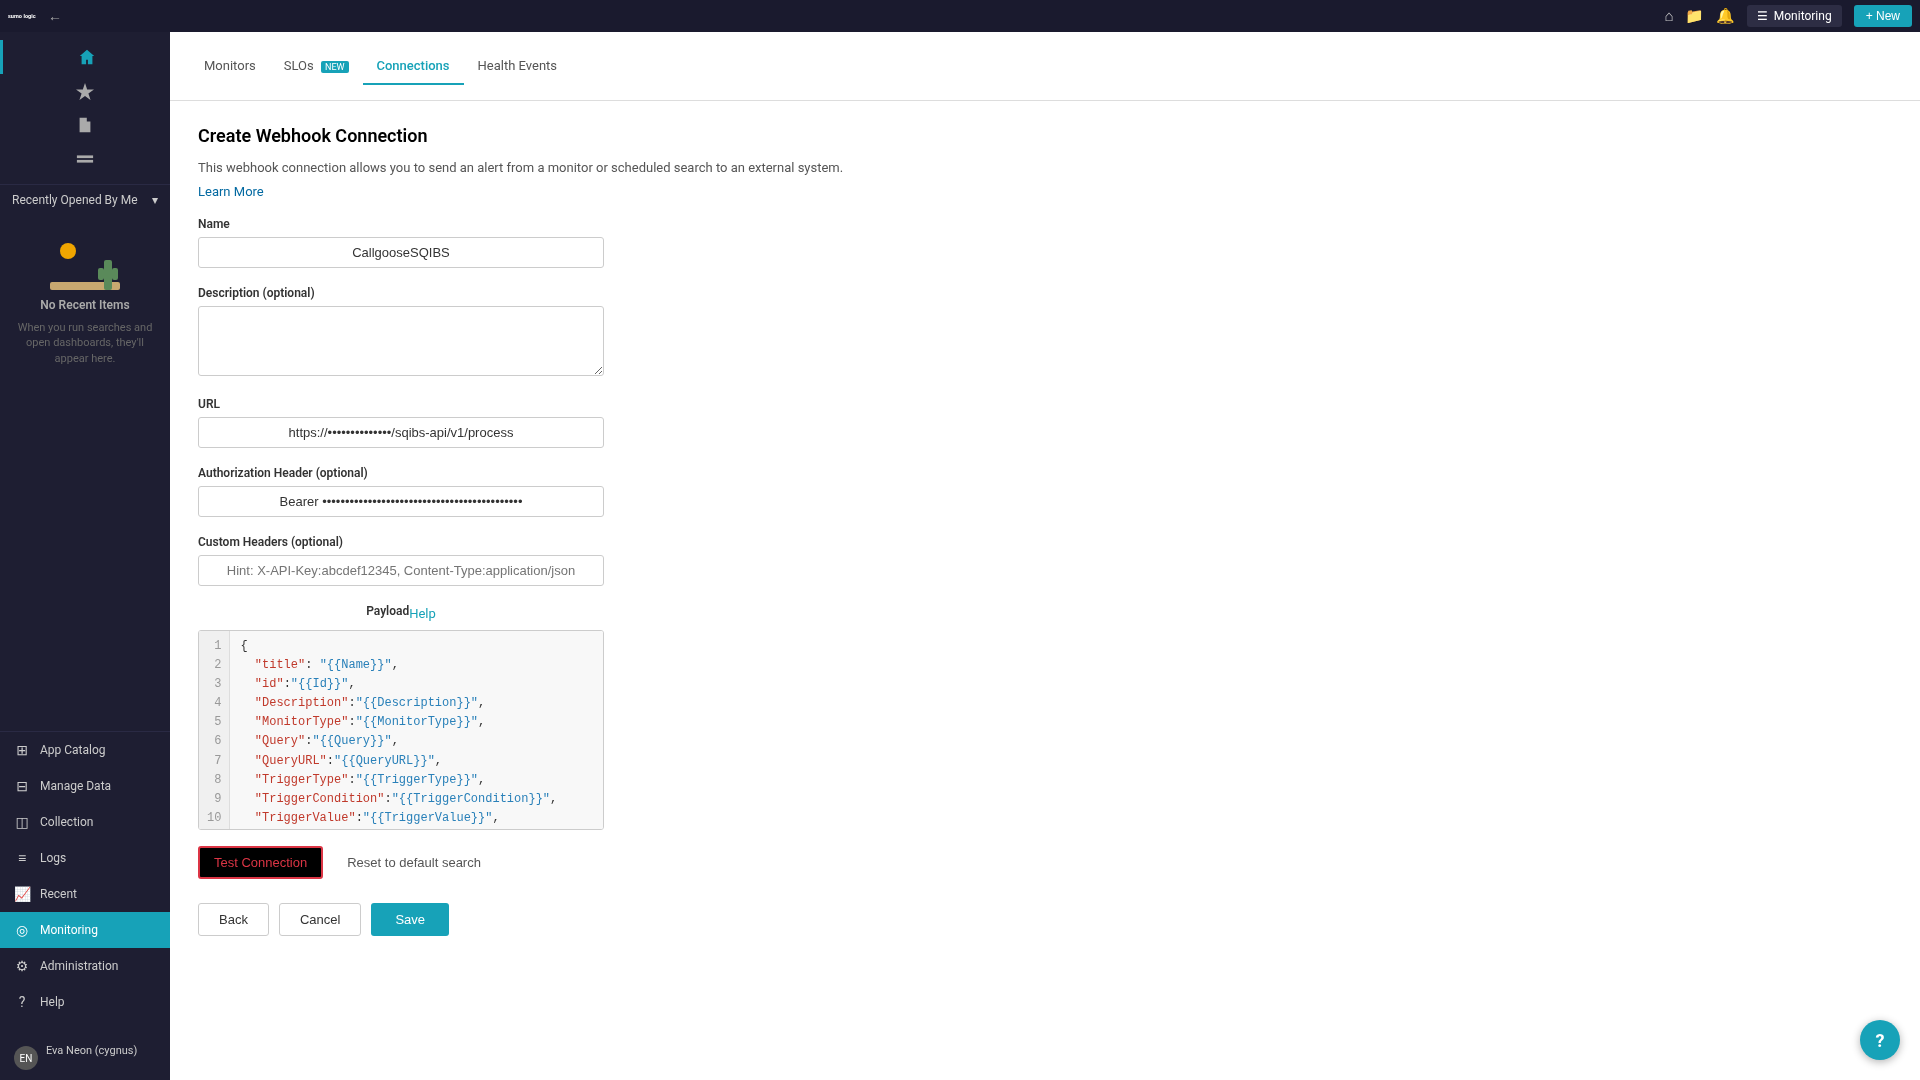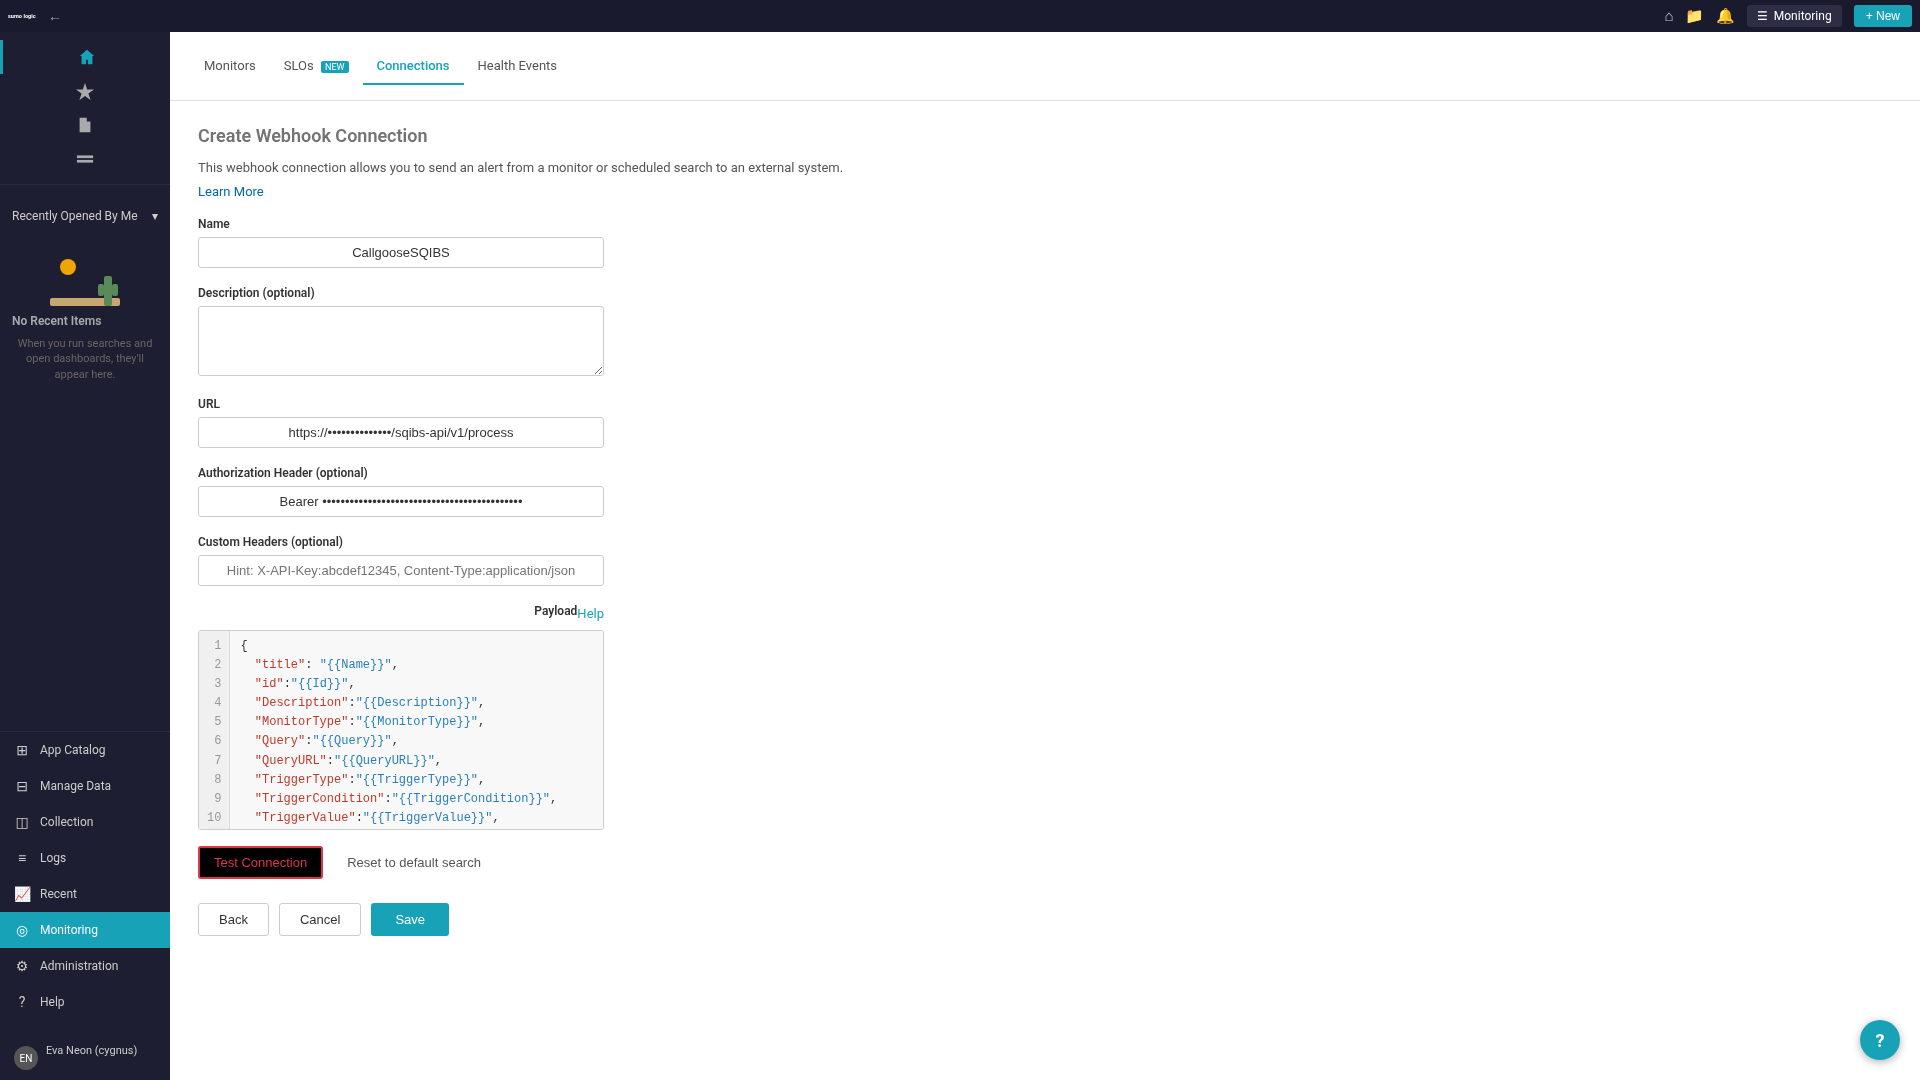--- a/index.html
+++ b/index.html
@@ -18,52 +18,52 @@
 
     
     .main-layout { display: flex; flex: 1; overflow: hidden; }
 
     
     .sidebar { width: 170px; background: #1e1e32; display: flex; flex-direction: column; flex-shrink: 0; }
     .sidebar-top { display: flex; flex-direction: column; padding: 8px 0; border-bottom: 1px solid #2a2a44; }
     .sidebar-icon-btn { width: 100%; display: flex; flex-direction: column; align-items: center; padding: 8px 4px; color: #aaa; cursor: pointer; font-size: 10px; gap: 3px; }
     .sidebar-icon-btn.active { color: #17a2b8; border-left: 3px solid #17a2b8; }
     .sidebar-icon-btn svg { width: 18px; height: 18px; }
-    .sidebar-recently { padding: 8px 12px; color: #ccc; font-size: 12px; display: flex; align-items: center; justify-content: space-between; cursor: pointer; margin-top: 16px; }
-    .no-recent { display: flex; flex-direction: column; align-items: flex-start; padding: 20px 12px; color: #666; text-align: center; gap: 8px; }
+    .sidebar-recently { padding: 8px 12px; color: #ccc; font-size: 12px; display: flex; align-items: center; justify-content: space-between; cursor: pointer; margin-top: 0; }
+    .no-recent { display: flex; flex-direction: column; align-items: center; padding: 20px 12px; color: #666; text-align: center; gap: 8px; }
     .no-recent-title { color: #aaa; font-size: 12px; font-weight: 600; }
     .no-recent-desc { color: #666; font-size: 11px; line-height: 1.4; }
     .sidebar-bottom { margin-top: auto; border-top: 1px solid #2a2a44; }
     .sidebar-nav-item { display: flex; align-items: center; gap: 10px; padding: 10px 14px; color: #ccc; cursor: pointer; font-size: 12px; }
     .sidebar-nav-item.active { background: #17a2b8; color: #fff; }
     .sidebar-nav-icon { font-size: 14px; width: 16px; text-align: center; }
     .sidebar-user { display: flex; align-items: center; gap: 8px; padding: 10px 14px; color: #ccc; font-size: 11px; cursor: pointer; }
     .user-avatar { width: 24px; height: 24px; background: #555; border-radius: 50%; display: flex; align-items: center; justify-content: center; font-size: 10px; color: #fff; margin-top: 16px; }
 
     
     .content-area { flex: 1; display: flex; flex-direction: column; background: #fff; overflow: hidden; }
 
     
     .tab-bar { display: flex; align-items: center; border-bottom: 1px solid #ddd; padding: 16px 20px; background: #fff; flex-shrink: 0; }
     .tab-item { padding: 10px 14px; font-size: 13px; color: #555; cursor: pointer; border-bottom: 2px solid transparent; margin-bottom: -1px; }
     .tab-item.active { color: #17a2b8; border-bottom-color: #17a2b8; font-weight: 500; }
     .tab-new-badge { background: #17a2b8; color: #fff; font-size: 9px; padding: 1px 4px; border-radius: 2px; margin-left: 4px; vertical-align: middle; }
 
     
     .form-content { flex: 1; overflow-y: auto; padding: 24px 28px; }
-    .form-title { font-size: 18px; font-weight: 600; color: #737373; margin-bottom: 12px; }
+    .form-title { font-size: 18px; font-weight: 600; color: #000000; margin-bottom: 12px; }
     .form-desc { color: #555; font-size: 13px; line-height: 1.5; margin-bottom: 6px; }
     .learn-more { color: #0369a1; font-size: 13px; cursor: pointer; text-decoration: none; }
     .form-section { margin-top: 18px; }
     .form-label { font-size: 12px; font-weight: 600; color: #333; margin-bottom: 6px; }
     .form-input { width: 406px; border: 1px solid #ccc; border-radius: 3px; padding: 7px 10px; font-size: 13px; color: #333; outline: none; text-align: center; }
     .form-textarea { width: 406px; height: 70px; border: 1px solid #ccc; border-radius: 3px; padding: 7px 10px; font-size: 13px; color: #333; resize: vertical; outline: none; }
 
     
-    .payload-header { display: flex; align-items: center; justify-content: flex-end; width: 406px; margin-bottom: 6px; }
+    .payload-header { display: flex; align-items: center; justify-content: center; width: 406px; margin-bottom: 6px; }
     .payload-help { color: #17a2b8; font-size: 13px; cursor: pointer; }
     .payload-editor { width: 406px; height: 200px; border: 1px solid #ccc; border-radius: 3px; background: #f8f8f8; overflow: auto; font-family: 'Courier New', monospace; font-size: 12px; display: flex; }
     .line-numbers { padding: 6px 8px; color: #999; background: #f0f0f0; border-right: 1px solid #ddd; text-align: right; user-select: none; line-height: 1.6; }
     .code-content { padding: 6px 10px; line-height: 1.6; white-space: pre; color: #333; }
     .code-key { color: #c0392b; }
     .code-val { color: #2980b9; }
     .code-brace { color: #333; }
 
     
     .action-row { margin-top: 16px; display: flex; gap: 10px; align-items: center; }

